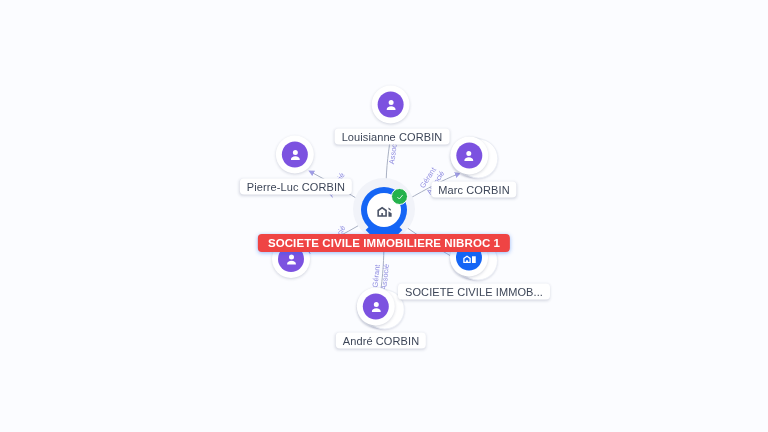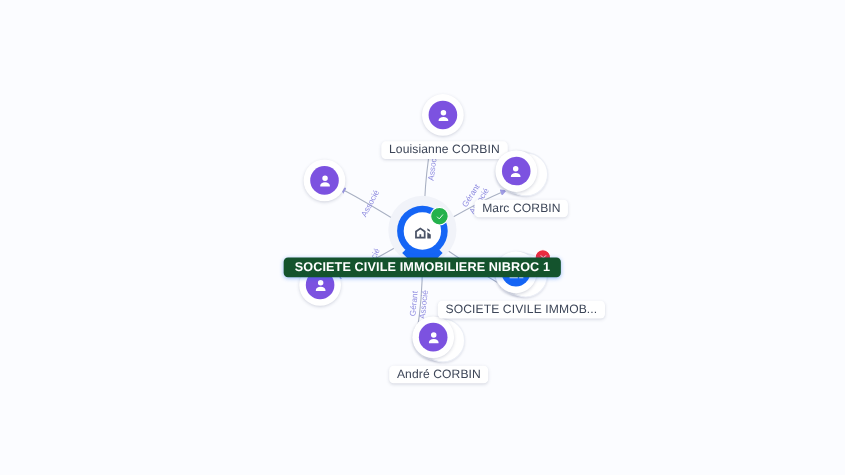--- a/index.html
+++ b/index.html
@@ -109,21 +109,21 @@
     display:flex;align-items:center;justify-content:center;
     z-index:2;
   }
   .pin-hole svg{width:19px;height:19px;fill:#4a5366;}
   .pin .badge{right:-1px;top:1px;width:15px;height:15px;z-index:3;}
 
   .center-pill{
     position:absolute;
     left:50%;top:243px;
     transform:translate(-50%,-50%);
-    background:#14532d;
+    background:#ef4444;
     color:#ffffff;
     font-size:11.5px;
     font-weight:bold;
     padding:3px 10px;
     border-radius:4px;
     white-space:nowrap;
     letter-spacing:.1px;
     box-shadow:0 1px 4px rgba(21,101,245,.45);
     z-index:20;
   }
@@ -192,21 +192,21 @@
       <div class="badge ok">
         <svg viewBox="0 0 24 24">
             <polyline points="4,12 10,18 20,6"></polyline>
           </svg>
       </div>
     </div>
   </div>
 
   <div class="center-pill">SOCIETE CIVILE IMMOBILIERE NIBROC 1</div>
 
-  <div class="node" style="left:392px;top:115px;margin-left:12px;">
+  <div class="node" style="left:392px;top:115px;">
     <div class="avatar-wrap">
       <div class="avatar">
         <div class="person-dot">
           <svg viewBox="0 0 24 24">
               <path d="M12 12a4 4 0 100-8 4 4 0 000 8zm0 2c-4 0-7 2.2-7 4.6V20h14v-1.4c0-2.4-3-4.6-7-4.6z"></path>
             </svg>
         </div>
       </div>
     </div>
     <div class="nlabel">Louisianne CORBIN</div>
@@ -215,20 +215,21 @@
   <div class="node" style="left:296px;top:165px;">
     <div class="avatar-wrap">
       <div class="avatar">
         <div class="person-dot">
           <svg viewBox="0 0 24 24">
               <path d="M12 12a4 4 0 100-8 4 4 0 000 8zm0 2c-4 0-7 2.2-7 4.6V20h14v-1.4c0-2.4-3-4.6-7-4.6z"></path>
             </svg>
         </div>
       </div>
     </div>
+    <div class="nlabel">Pierre-Luc CORBIN</div>
   </div>
 
   <div class="node stack" style="left:474px;top:167px;justify-content:flex-end;">
     <div class="avatar-wrap">
       <div class="stack-card c3"></div>
       <div class="stack-card c2"></div>
       <div class="stack-card c1"></div>
       <div class="avatar">
         <div class="person-dot">
           <svg viewBox="0 0 24 24">
@@ -245,37 +246,37 @@
       <div class="avatar">
         <div class="person-dot">
           <svg viewBox="0 0 24 24">
               <path d="M12 12a4 4 0 100-8 4 4 0 000 8zm0 2c-4 0-7 2.2-7 4.6V20h14v-1.4c0-2.4-3-4.6-7-4.6z"></path>
             </svg>
         </div>
       </div>
     </div>
   </div>
 
-  <div class="node stack" style="left:399px;top:318px;">
+  <div class="node stack" style="left:381px;top:318px;">
     <div class="avatar-wrap">
       <div class="stack-card c3"></div>
       <div class="stack-card c2"></div>
       <div class="stack-card c1"></div>
       <div class="avatar">
         <div class="person-dot">
           <svg viewBox="0 0 24 24">
               <path d="M12 12a4 4 0 100-8 4 4 0 000 8zm0 2c-4 0-7 2.2-7 4.6V20h14v-1.4c0-2.4-3-4.6-7-4.6z"></path>
             </svg>
         </div>
       </div>
     </div>
     <div class="nlabel">André CORBIN</div>
   </div>
 
-  <div class="node stack" style="left:474px;top:259px;align-items:center;">
+  <div class="node stack" style="left:474px;top:269px;align-items:center;">
     <div class="avatar-wrap">
       <div class="stack-card c3"></div>
       <div class="stack-card c2"></div>
       <div class="stack-card c1"></div>
       <div class="avatar">
         <div class="company-dot">
           <svg viewBox="0 0 24 24">
             <path d="M2 20v-8l6-4.2 6 4.2V20H2zm2-2h2.5v-2.6h3V18H12v-5l-4-2.8-4 2.8v5zm12 2V9h6v11h-6zm1.6-8.4h1.4v1.4h-1.4v-1.4zm2.6 0h1.4v1.4h-1.4v-1.4zm-2.6 2.8h1.4v1.4h-1.4v-1.4zm2.6 0h1.4v1.4h-1.4v-1.4z"></path>
           </svg>
         </div>

